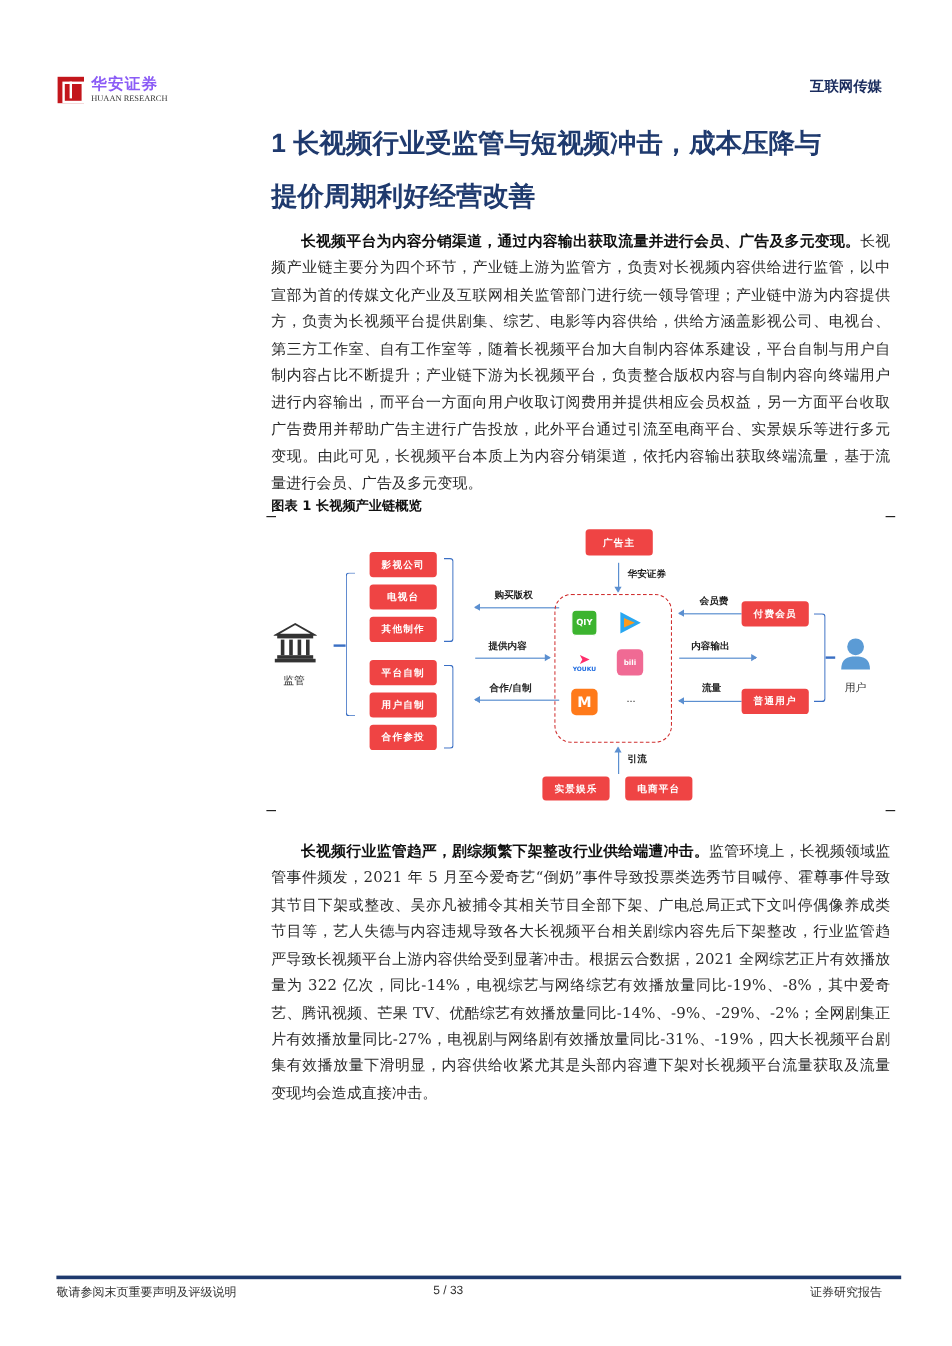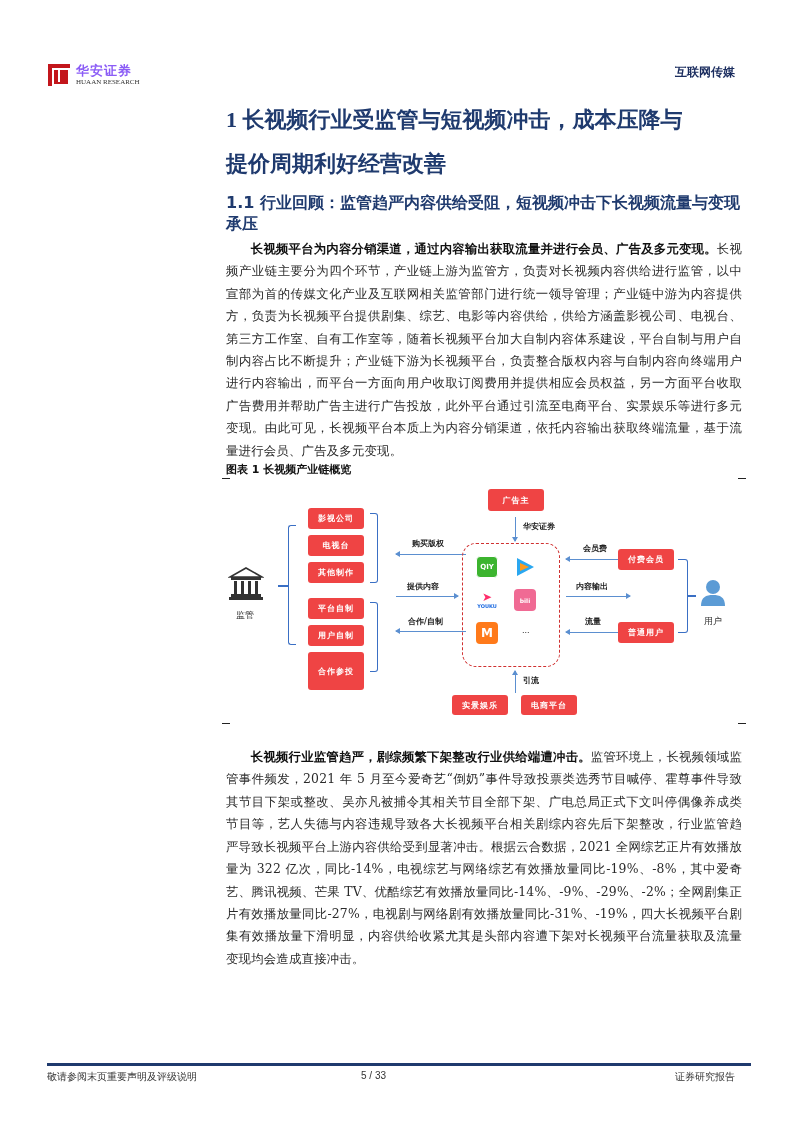--- a/index.html
+++ b/index.html
@@ -9,21 +9,21 @@
   .header-logo { position: absolute; left: 48px; top: 63px; display: flex; align-items: center; }
   .logo-mark { width: 22px; height: 22px; background: #c3161c; position: relative; margin-right: 6px; }
   .logo-mark::before { content: ""; position: absolute; left: 4px; top: 4px; width: 14px; height: 14px; border: 2px solid #fff; }
   .logo-mark::after { content: ""; position: absolute; left: 10px; top: 4px; width: 2px; height: 14px; background: #fff; }
   .logo-text { display: flex; flex-direction: column; }
   .logo-cn { font-family: "DejaVu Serif", serif; font-size: 13px; font-weight: bold; color: #8b5cf6; letter-spacing: 1px; line-height: 15px; }
   .logo-en { font-family: "Liberation Serif", serif; font-size: 7px; color: #333; letter-spacing: 0; line-height: 9px; }
   .header-right { position: absolute; right: 58px; top: 64px; font-size: 12px; font-weight: bold; color: #1a2c5e; font-family: "DejaVu Sans", sans-serif; }
 
   .content { position: absolute; left: 226px; top: 98px; width: 516px; }
-  .h1 { font-family: Liberation Serif, serif; font-weight: bold; font-size: 22px; color: #1f3a6e; line-height: 44px; }
+  .h1 { font-family: Liberation Sans, sans-serif; font-weight: bold; font-size: 22px; color: #1f3a6e; line-height: 44px; }
   .h2 { font-family: "DejaVu Sans", sans-serif; font-weight: bold; font-size: 16px; color: #1f3a6e; line-height: 21px; margin-top: 6px; }
   .para { font-size: 12.4px; line-height: 22.4px; text-align: justify; color: #2a2a2a; margin-top: 4px; text-indent: 2em; letter-spacing: 0.2px; }
   .para b { color: #111; }
   .fig-title { font-family: "DejaVu Sans", sans-serif; font-size: 11px; font-weight: bold; color: #111; margin-top: 0; line-height: 16px; }
   .fig-line { height: 1px; background: transparent; position: relative; }
   .tick { position: absolute; width: 8px; height: 1px; background: #222; }
 
   .diagram { position: relative; width: 516px; height: 232px; margin-top: 4px; }
   .rbox { position: absolute; background: #ef4444; color: #fff; font-size: 8px; font-weight: bold; border-radius: 3px; display: flex; align-items: center; justify-content: center; letter-spacing: 1px; font-family: "DejaVu Sans", sans-serif; }
   .lbl { position: absolute; font-size: 8px; font-weight: bold; color: #222; font-family: "DejaVu Sans", sans-serif; }
@@ -57,21 +57,20 @@
     <span class="logo-en">HUAAN RESEARCH</span>
   </div>
 </div>
 <div class="header-right">互联网传媒</div>
 
 <div class="content">
   <div class="h1">
     <div>1 长视频行业受监管与短视频冲击，成本压降与</div>
     <div>提价周期利好经营改善</div>
   </div>
-  <div class="h2">1.1 行业回顾：监管趋严内容供给受阻，短视频冲击下长视频流量与变现承压</div>
 
   <p class="para"><b>长视频平台为内容分销渠道，通过内容输出获取流量并进行会员、广告及多元变现。</b><span>长视频产业链主要分为四个环节，产业链上游为监管方，负责对长视频内容供给进行监管，以中宣部为首的传媒文化产业及互联网相关监管部门进行统一领导管理；产业链中游为内容提供方，负责为长视频平台提供剧集、综艺、电影等内容供给，供给方涵盖影视公司、电视台、第三方工作室、自有工作室等，随着长视频平台加大自制内容体系建设，平台自制与用户自制内容占比不断提升；产业链下游为长视频平台，负责整合版权内容与自制内容向终端用户进行内容输出，而平台一方面向用户收取订阅费用并提供相应会员权益，另一方面平台收取广告费用并帮助广告主进行广告投放，此外平台通过引流至电商平台、实景娱乐等进行多元变现。由此可见，长视频平台本质上为内容分销渠道，依托内容输出获取终端流量，基于流量进行会员、广告及多元变现。</span></p>
 
   <div class="fig-title">图表 1 长视频产业链概览</div>
   <div class="fig-line">
     <span class="tick" style="left:-4px;top:0"></span>
     <span class="tick" style="right:-4px;top:0"></span>
   </div>
 
   <div class="diagram">
@@ -91,21 +90,21 @@
     <div class="brace l" style="left:62px;top:42px;width:8px;height:120px"></div>
     <div style="position:absolute;left:52px;top:102px;width:10px;height:1.5px;background:#3a6fc4"></div>
 
     <div class="rbox" style="left:82px;top:25px;width:56px;height:21px">影视公司</div>
     <div class="rbox" style="left:82px;top:52px;width:56px;height:21px">电视台</div>
     <div class="rbox" style="left:82px;top:79px;width:56px;height:21px">其他制作</div>
     <div class="brace r" style="left:144px;top:30px;width:8px;height:70px"></div>
 
     <div class="rbox" style="left:82px;top:115px;width:56px;height:21px">平台自制</div>
     <div class="rbox" style="left:82px;top:142px;width:56px;height:21px">用户自制</div>
-    <div class="rbox" style="left:82px;top:169px;width:56px;height:38px">合作参投</div>
+    <div class="rbox" style="left:82px;top:169px;width:56px;height:21px">合作参投</div>
     <div class="brace r" style="left:144px;top:119px;width:8px;height:70px"></div>
 
     <span class="lbl" style="left:186px;top:55px">购买版权</span>
     <div class="arrow-h left" style="left:170px;top:71px;width:70px"></div>
     <span class="lbl" style="left:181px;top:98px">提供内容</span>
     <div class="arrow-h right" style="left:170px;top:113px;width:62px"></div>
     <span class="lbl" style="left:182px;top:133px">合作/自制</span>
     <div class="arrow-h left" style="left:170px;top:148px;width:70px"></div>
 
     <div class="rbox" style="left:262px;top:6px;width:56px;height:22px">广告主</div>

